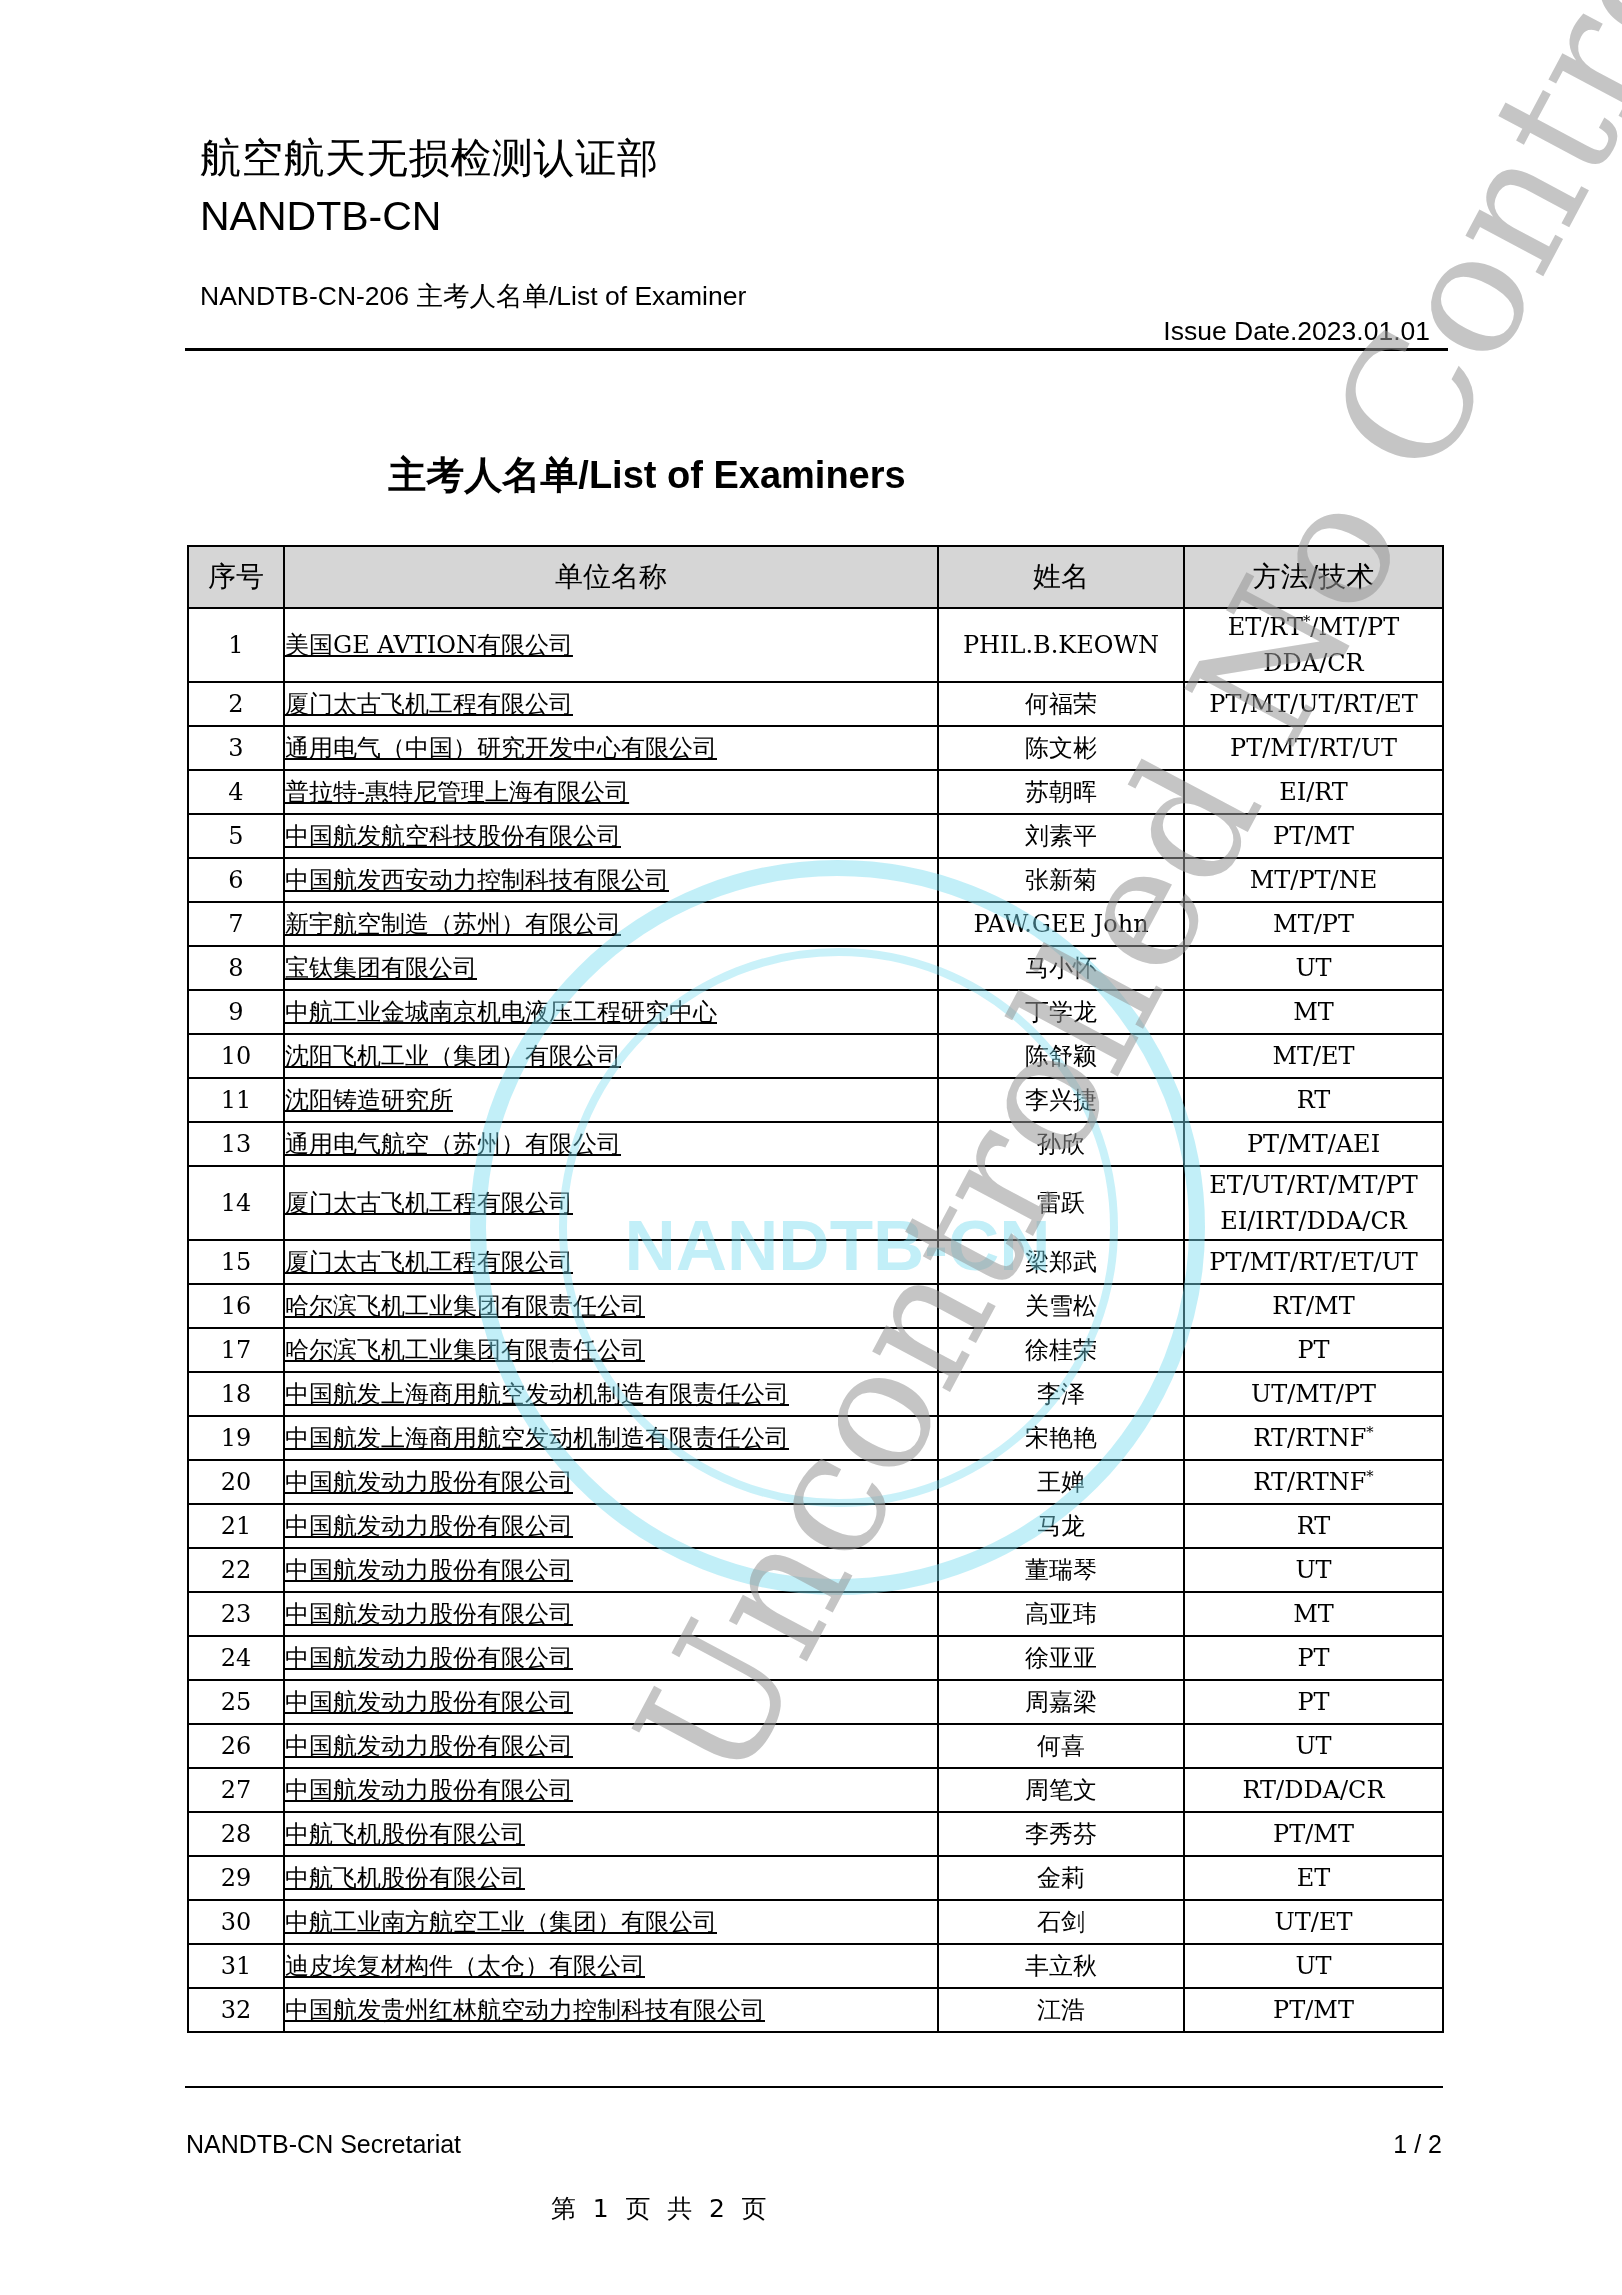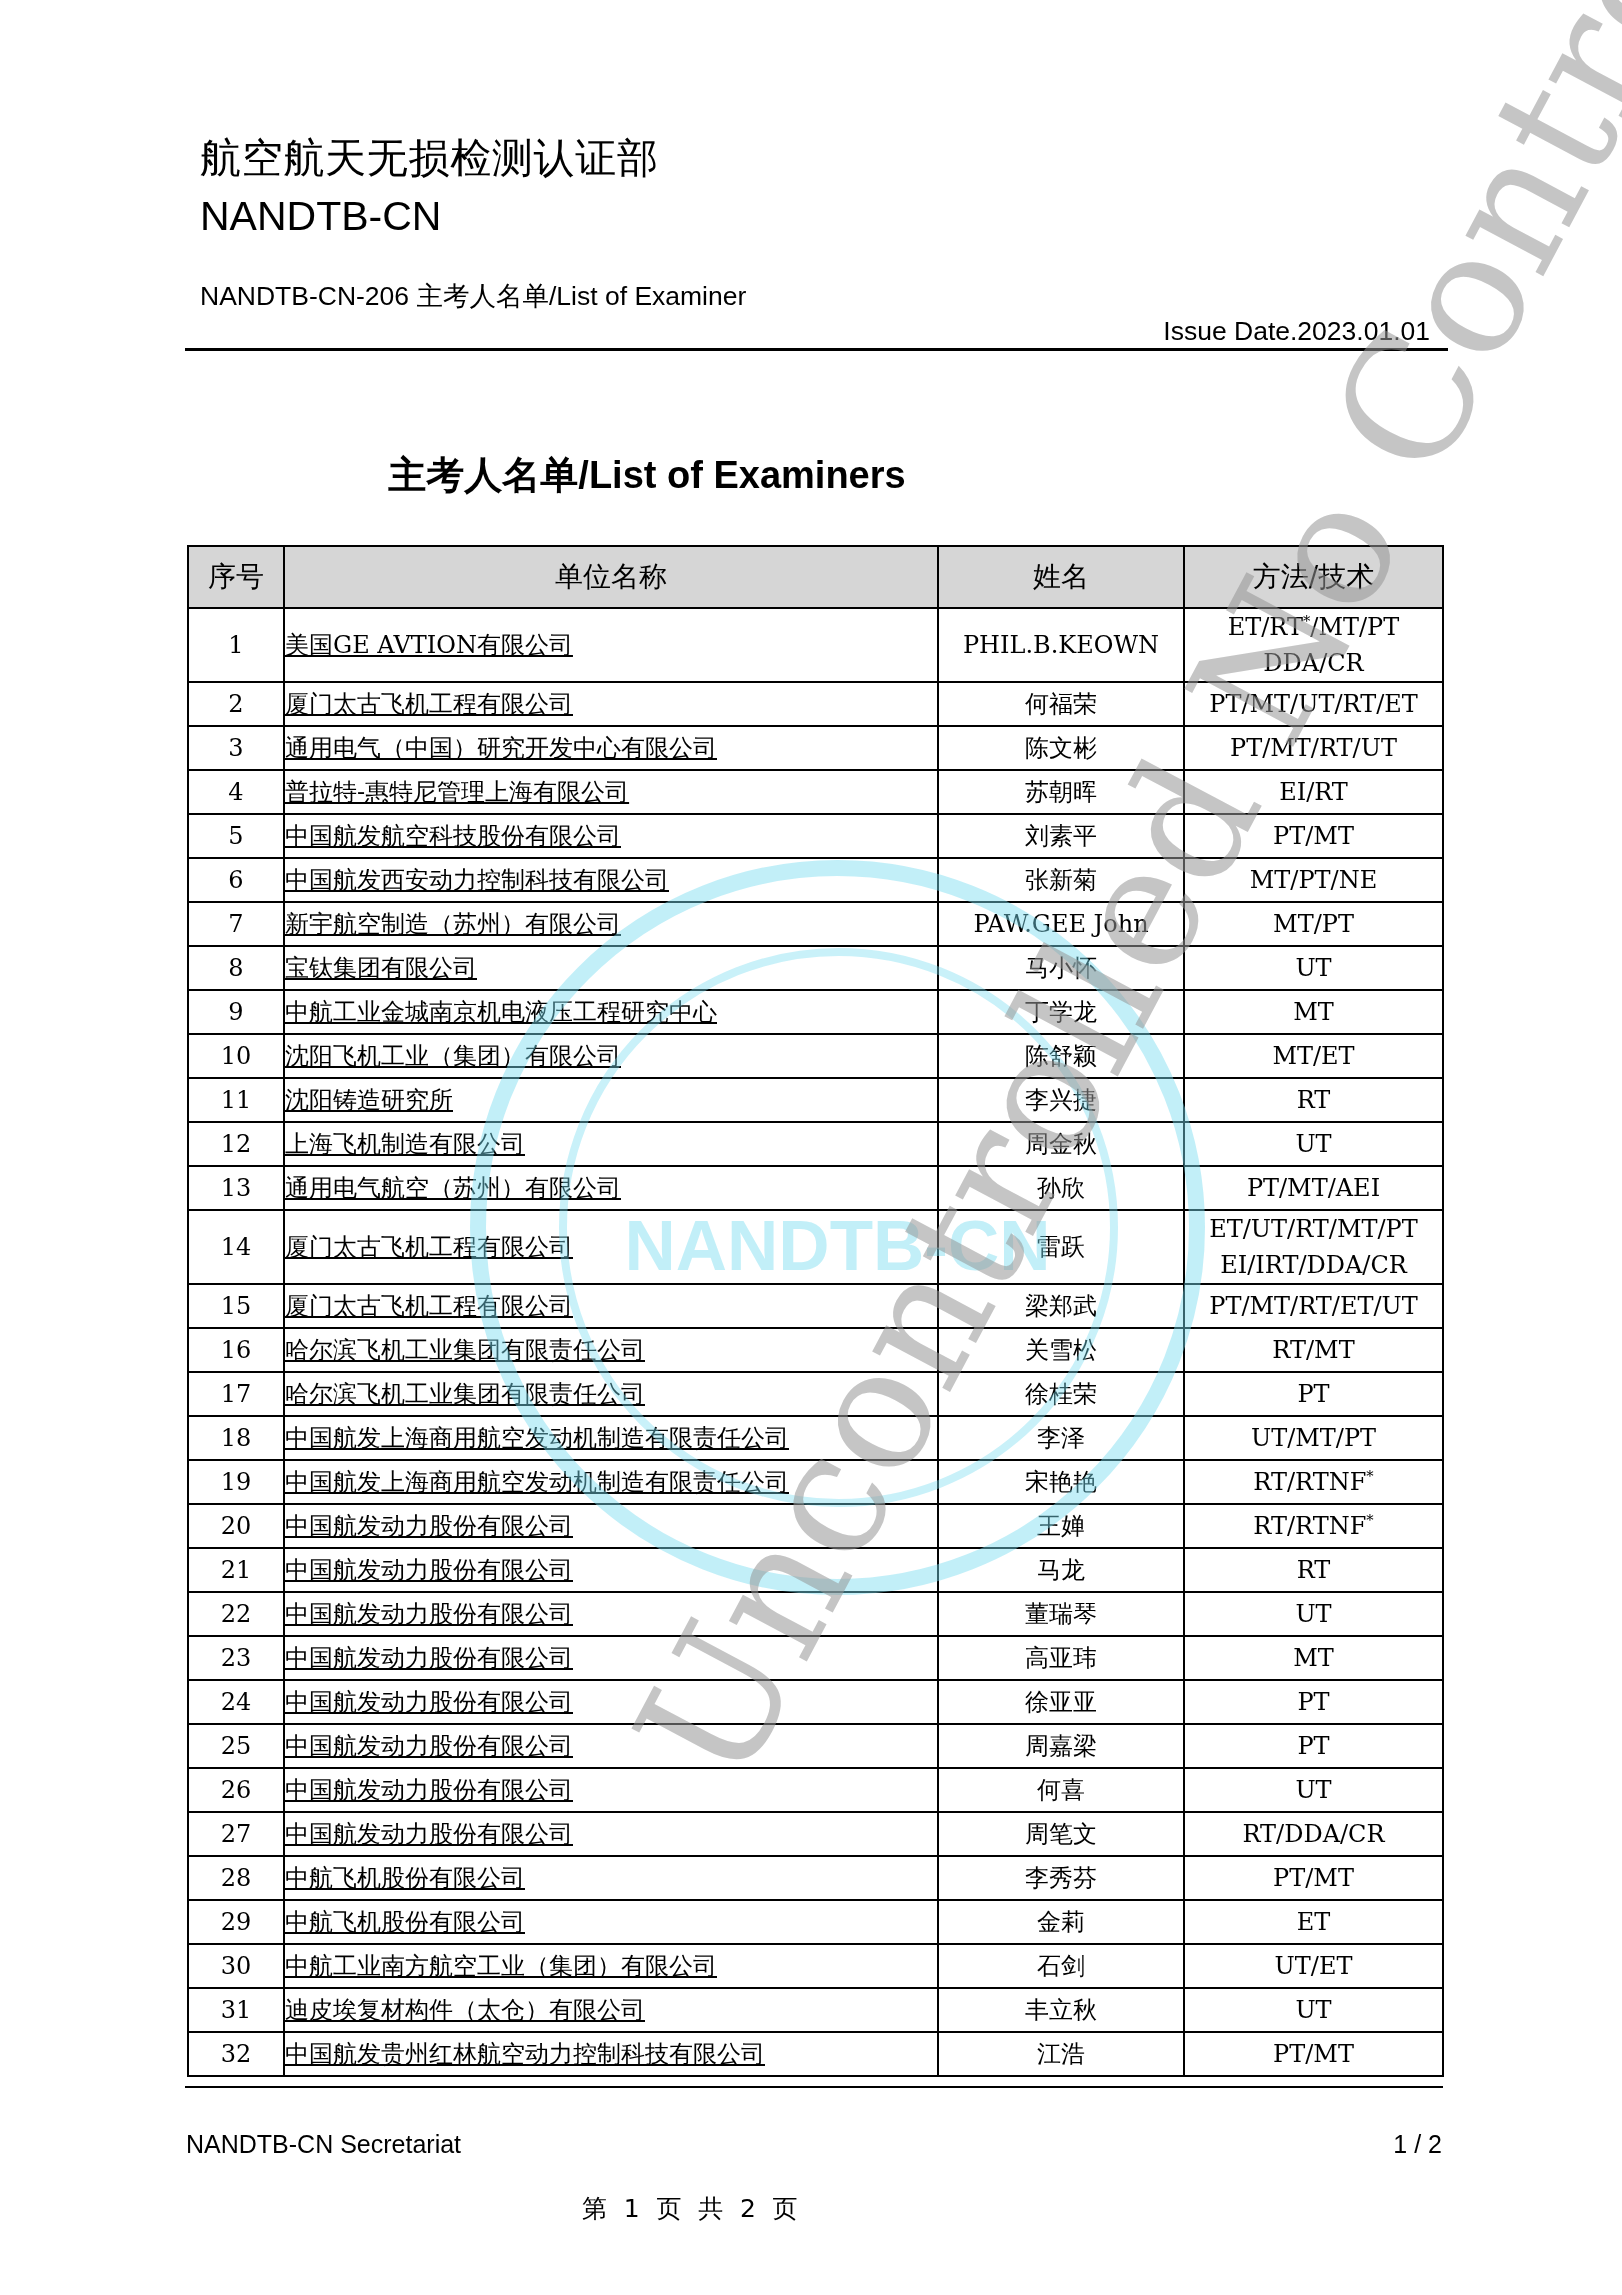--- a/index.html
+++ b/index.html
@@ -15,21 +15,21 @@
   table.examiners th, table.examiners td { border:2.2px solid #000; padding:0; font-family:"DejaVu Serif", serif; font-size:24px; line-height:1.5; }
   table.examiners th { background:#d6d6d6; font-weight:normal; height:60px; font-family:"DejaVu Sans", sans-serif; font-size:28px; }
   table.examiners td { height:42px; }
   table.examiners tr.tall td { height:72px; }
   td.c-no, td.c-name, td.c-method { text-align:center; }
   td.c-org { text-align:left; padding-left:4.4px; white-space:nowrap; overflow:hidden;text-decoration:underline; }
   td.c-method { line-height:1.45; }
   .footer-rule { left:185px; width:1258px; top:2086px; height:2.2px; background:#000; }
   .footer-left { left:186px; top:2130px; font-size:25px; font-family:"Liberation Sans", sans-serif; }
   .footer-right { right:181px; top:2130px; font-size:25px; font-family:"Liberation Sans", sans-serif; }
-  .page-num { left:0; width:1322px; top:2192px; text-align:center; font-size:25px; font-family:"DejaVu Sans", sans-serif; letter-spacing:4.4px;padding-left:31px; }
+  .page-num { left:0; width:1322px; top:2192px; text-align:center; font-size:25px; font-family:"DejaVu Sans", sans-serif; letter-spacing:4.4px; }
   .watermark-stamp { left:470px; top:860px; width:735px; height:735px; border-radius:50%; border:16px solid rgba(120,220,240,0.45); box-sizing:border-box; pointer-events:none; }
   .watermark-stamp-inner { left:559px; top:948px; width:559px; height:559px; border-radius:50%; border:8.8px solid rgba(120,220,240,0.4); box-sizing:border-box; pointer-events:none; }
   .watermark-stamp-text { left:470px; top:1205px; width:735px; text-align:center; font-size:71px; font-weight:bold; color:rgba(120,220,240,0.45); font-family:"Liberation Sans", sans-serif; pointer-events:none; }
   .watermark-diag { left:412px; top:1213px; width:1029px; text-align:center; font-size:169px; color:rgba(150,150,150,0.55); font-family:"DejaVu Serif", serif; transform:rotate(-62deg); transform-origin:center; pointer-events:none; white-space:nowrap; }
 </style>
 </head>
 <body>
 
 <div class="abs org-cn">航空航天无损检测认证部</div>
 <div class="abs org-en">NANDTB-CN</div>
@@ -115,26 +115,20 @@
         <td class="c-name">陈舒颖</td>
         <td class="c-method">MT/ET</td>
       </tr>
       <tr>
         <td class="c-no">11</td>
         <td class="c-org">沈阳铸造研究所</td>
         <td class="c-name">李兴捷</td>
         <td class="c-method">RT</td>
       </tr>
       <tr>
-        <td class="c-no">12</td>
-        <td class="c-org">上海飞机制造有限公司</td>
-        <td class="c-name">周金秋</td>
-        <td class="c-method">UT</td>
-      </tr>
-      <tr>
         <td class="c-no">13</td>
         <td class="c-org">通用电气航空（苏州）有限公司</td>
         <td class="c-name">孙欣</td>
         <td class="c-method">PT/MT/AEI</td>
       </tr>
       <tr class="tall">
         <td class="c-no">14</td>
         <td class="c-org">厦门太古飞机工程有限公司</td>
         <td class="c-name">雷跃</td>
         <td class="c-method">ET/UT/RT/MT/PT<br>EI/IRT/DDA/CR</td>

